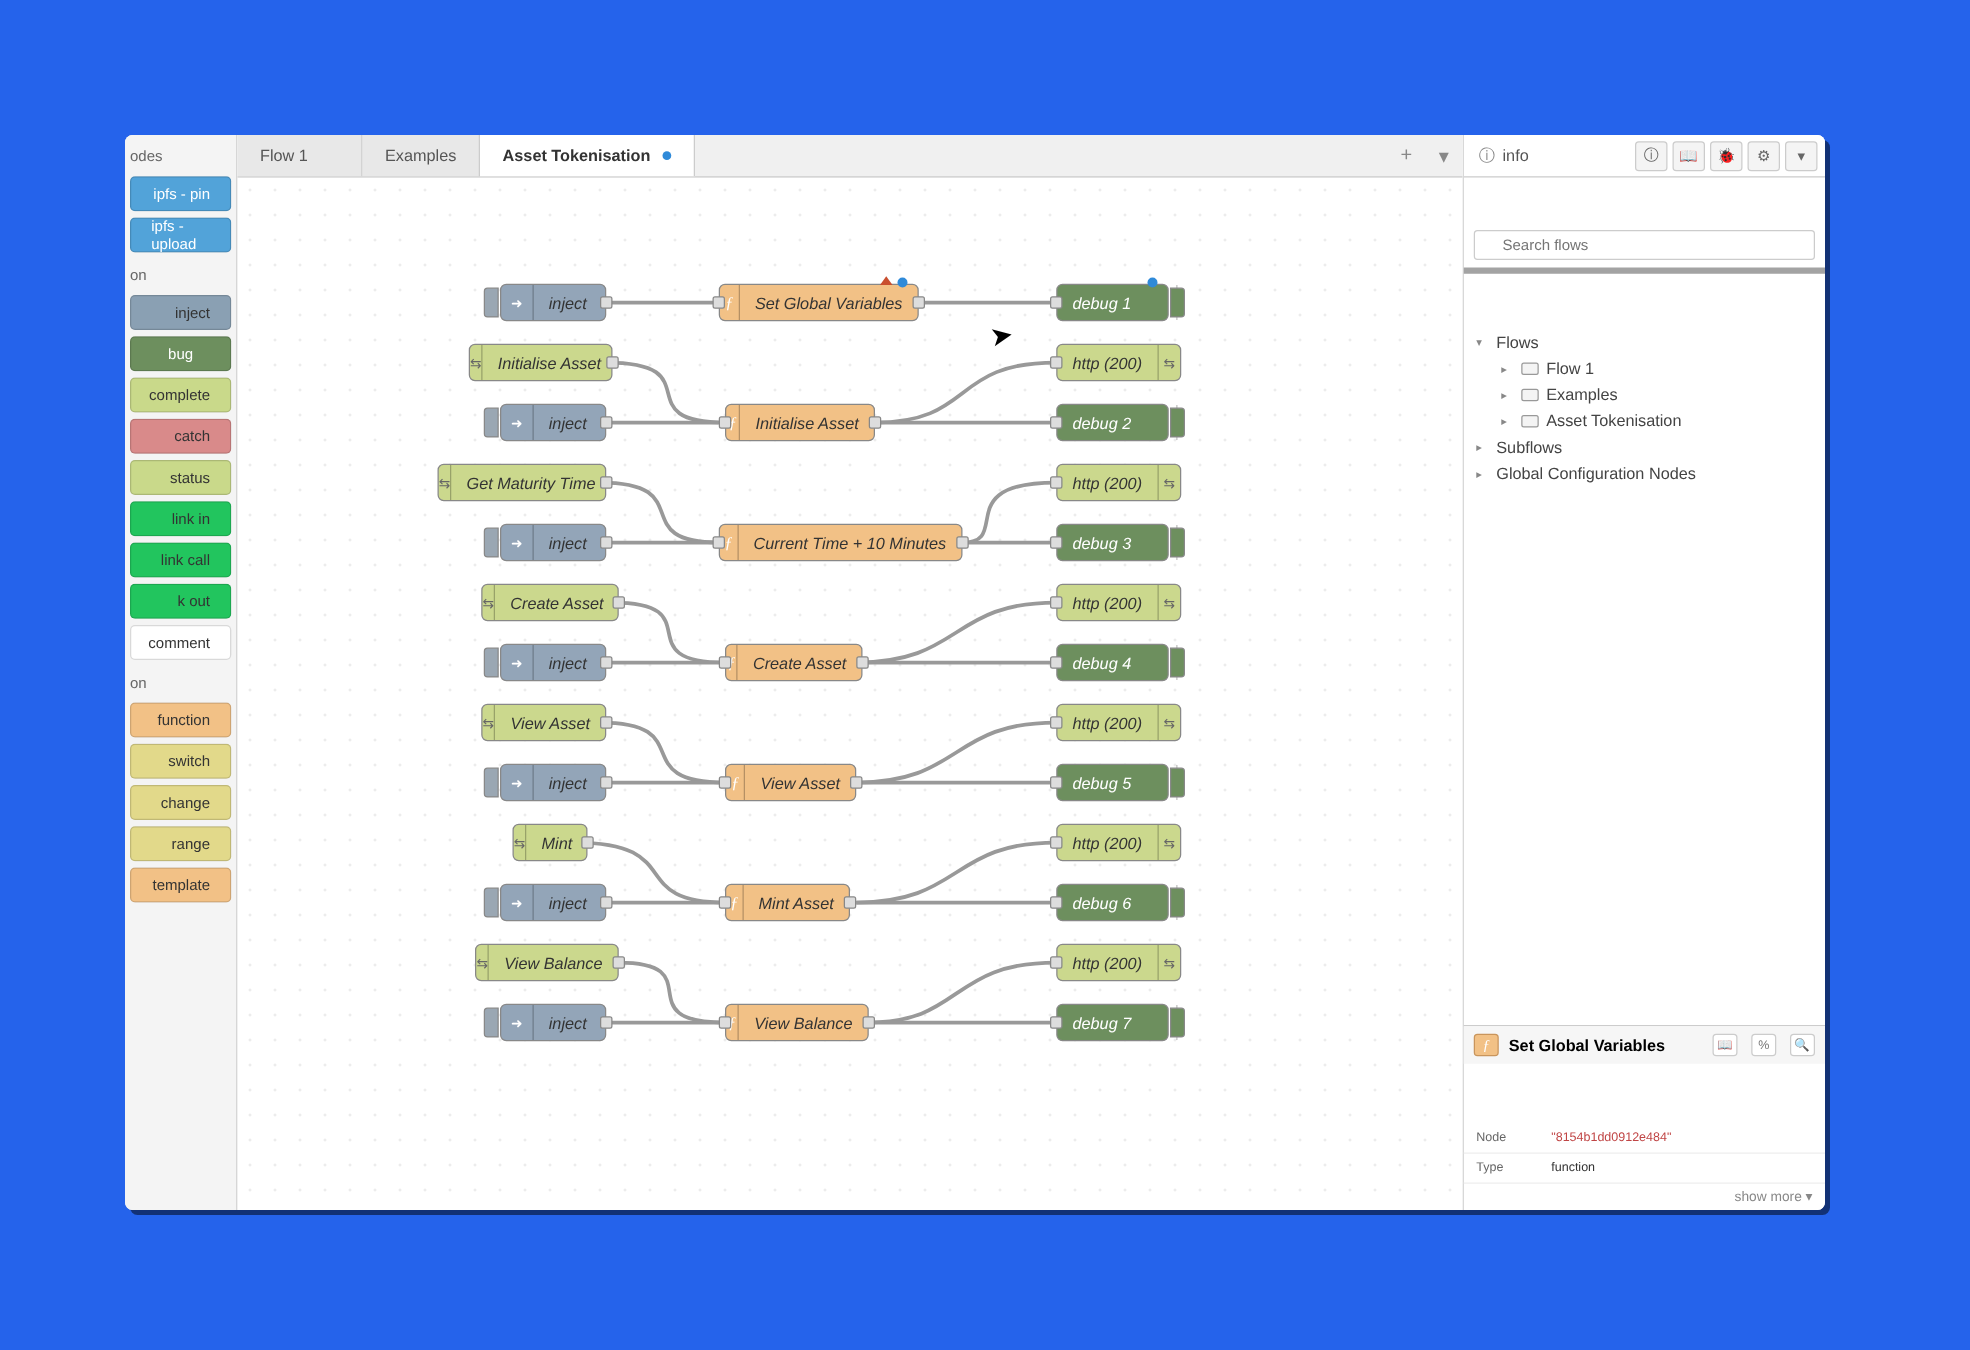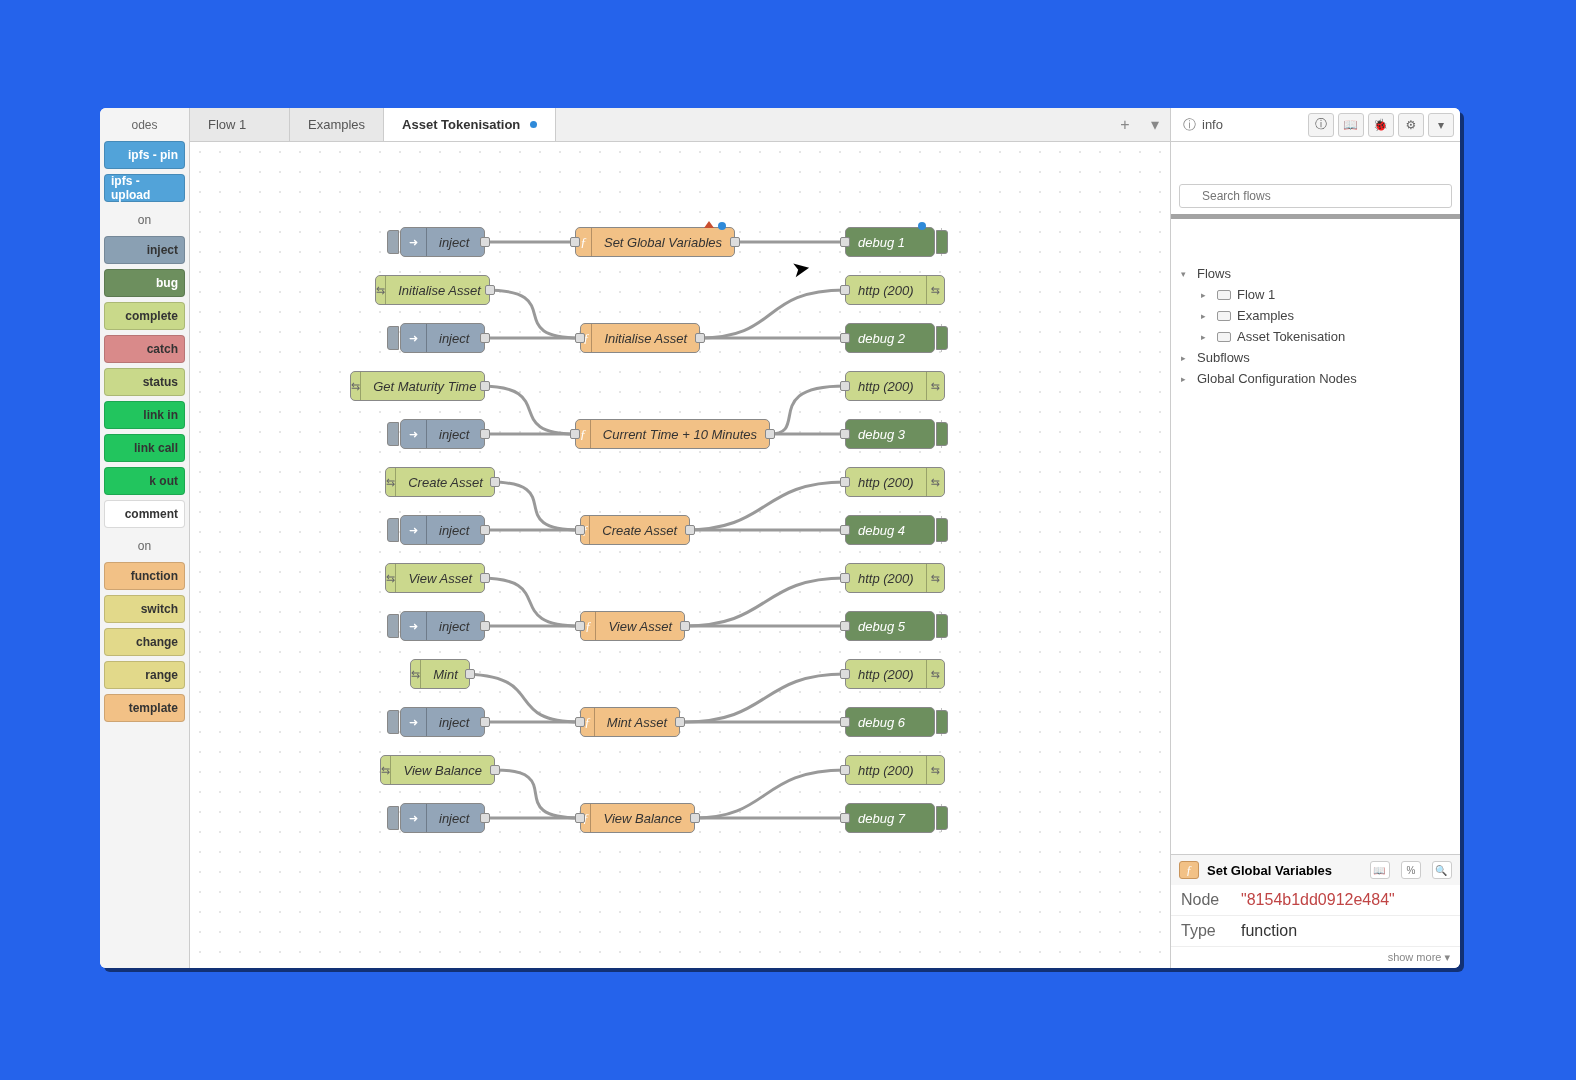--- a/index.html
+++ b/index.html
@@ -10,25 +10,25 @@
 .titlebar { height:36px; background:#1a5490; color:#fff; display:flex; align-items:center; padding:0 14px; font-size:15px; }
 .titlebar .spacer { flex:1; }
 .deploy { background:#49c17a; color:#fff; padding:6px 12px; border-radius:4px; font-size:14px; display:flex; align-items:center; gap:8px; margin-right:10px; cursor:pointer; }
 .deploy .chev { font-size:10px; opacity:.8; }
 .menu-btn { width:28px; height:28px; background:#1a5490; border:1px solid rgba(255,255,255,.2); border-radius:3px; display:flex; flex-direction:column; justify-content:center; align-items:center; gap:3px; cursor:pointer; }
 .menu-btn span { width:14px; height:2px; background:#fff; }
 
 .workspace { flex:1; display:flex; overflow:hidden; }
 
 .palette { width:90px; background:#f4f4f4; border-right:1px solid #ccc; padding:4px 0; overflow:hidden; }
-.palette-hdr { font-size:12px; color:#666; padding:6px 4px 4px 4px; text-align:center; }
-.pal-node { height:28px; margin:5px 4px; border-radius:4px; border:1px solid rgba(0,0,0,.15); display:flex; align-items:center; font-size:12px; color:#333; position:relative; padding:0 6px; justify-content:flex-end;font-weight:bold; }
+.palette-hdr { font-size:12px; color:#666; padding:6px 4px 4px 4px; text-align:left; }
+.pal-node { height:28px; margin:5px 4px; border-radius:4px; border:1px solid rgba(0,0,0,.15); display:flex; align-items:center; font-size:12px; color:#333; position:relative; padding:0 16px; justify-content:flex-end; }
 .pal-node.blue { background:#52a3d9; color:#fff; }
 .pal-node.slate { background:#8aa0b3; }
-.pal-node.green { background:#6d8f5e; color:#fff; }
+.pal-node.green { background:#6d8f5e; color:#fff;justify-content:center; }
 .pal-node.olive { background:#c9d98a; }
 .pal-node.red { background:#d98a8a; }
 .pal-node.grey { background:#22c55e; }
 .pal-node.orange { background:#f2c186; }
 .pal-node.yellow { background:#e2d98a; }
 
 .editor { flex:1; display:flex; flex-direction:column; background:#fff; position:relative; }
 .tabs { height:34px; border-bottom:1px solid #ccc; display:flex; align-items:stretch; background:#f0f0f0; }
 .tab { padding:0 18px; display:flex; align-items:center; font-size:13px; color:#555; border-right:1px solid #ccc; background:#e8e8e8; cursor:pointer; position:relative; }
 .tab.active { background:#fff; font-weight:600; color:#333; }
@@ -76,21 +76,21 @@
 .tree .row { padding:3px 0 3px 0; display:flex; align-items:center; gap:6px; cursor:pointer; }
 .tree .caret { font-size:9px; color:#888; width:10px; }
 .tree .sub { padding-left:20px; }
 .tree .flow-icon { display:inline-block; width:14px; height:10px; border:1px solid #999; border-radius:2px; background:#f4f4f4; }
 
 .info-panel { border-top:1px solid #ccc; }
 .info-head { background:#f6f6f6; padding:6px 8px; display:flex; align-items:center; gap:8px; }
 .info-head .chip { background:#f2c186; border:1px solid #c9955c; border-radius:3px; width:20px; height:18px; display:flex; align-items:center; justify-content:center; font-family:serif; font-style:italic; color:#fff; font-size:12px; }
 .info-head .title { font-weight:600; flex:1; }
 .info-head .tool { width:20px; height:18px; border:1px solid #ccc; border-radius:3px; background:#fff; font-size:10px; display:flex; align-items:center; justify-content:center; color:#777; cursor:pointer; margin-left:3px; }
-.info-rows { font-size:16px; }
+.info-rows { font-size:10px;margin-top:48px; }
 .info-rows .r { display:flex; padding:6px 10px; border-bottom:1px solid #eee; }
 .info-rows .k { width:60px; color:#666; }
 .info-rows .v { flex:1; color:#333; }
 .info-rows .v.id { color:#c04545; }
 .show-more { text-align:right; padding:4px 10px; font-size:11px; color:#888; cursor:pointer; }
 
 .cursor { position:absolute; left:602px; top:114px; font-size:22px; color:#000; pointer-events:none; z-index:50; transform:rotate(-10deg); text-shadow:1px 1px 0 #fff; }
 </style>
 </head>
 <body>

